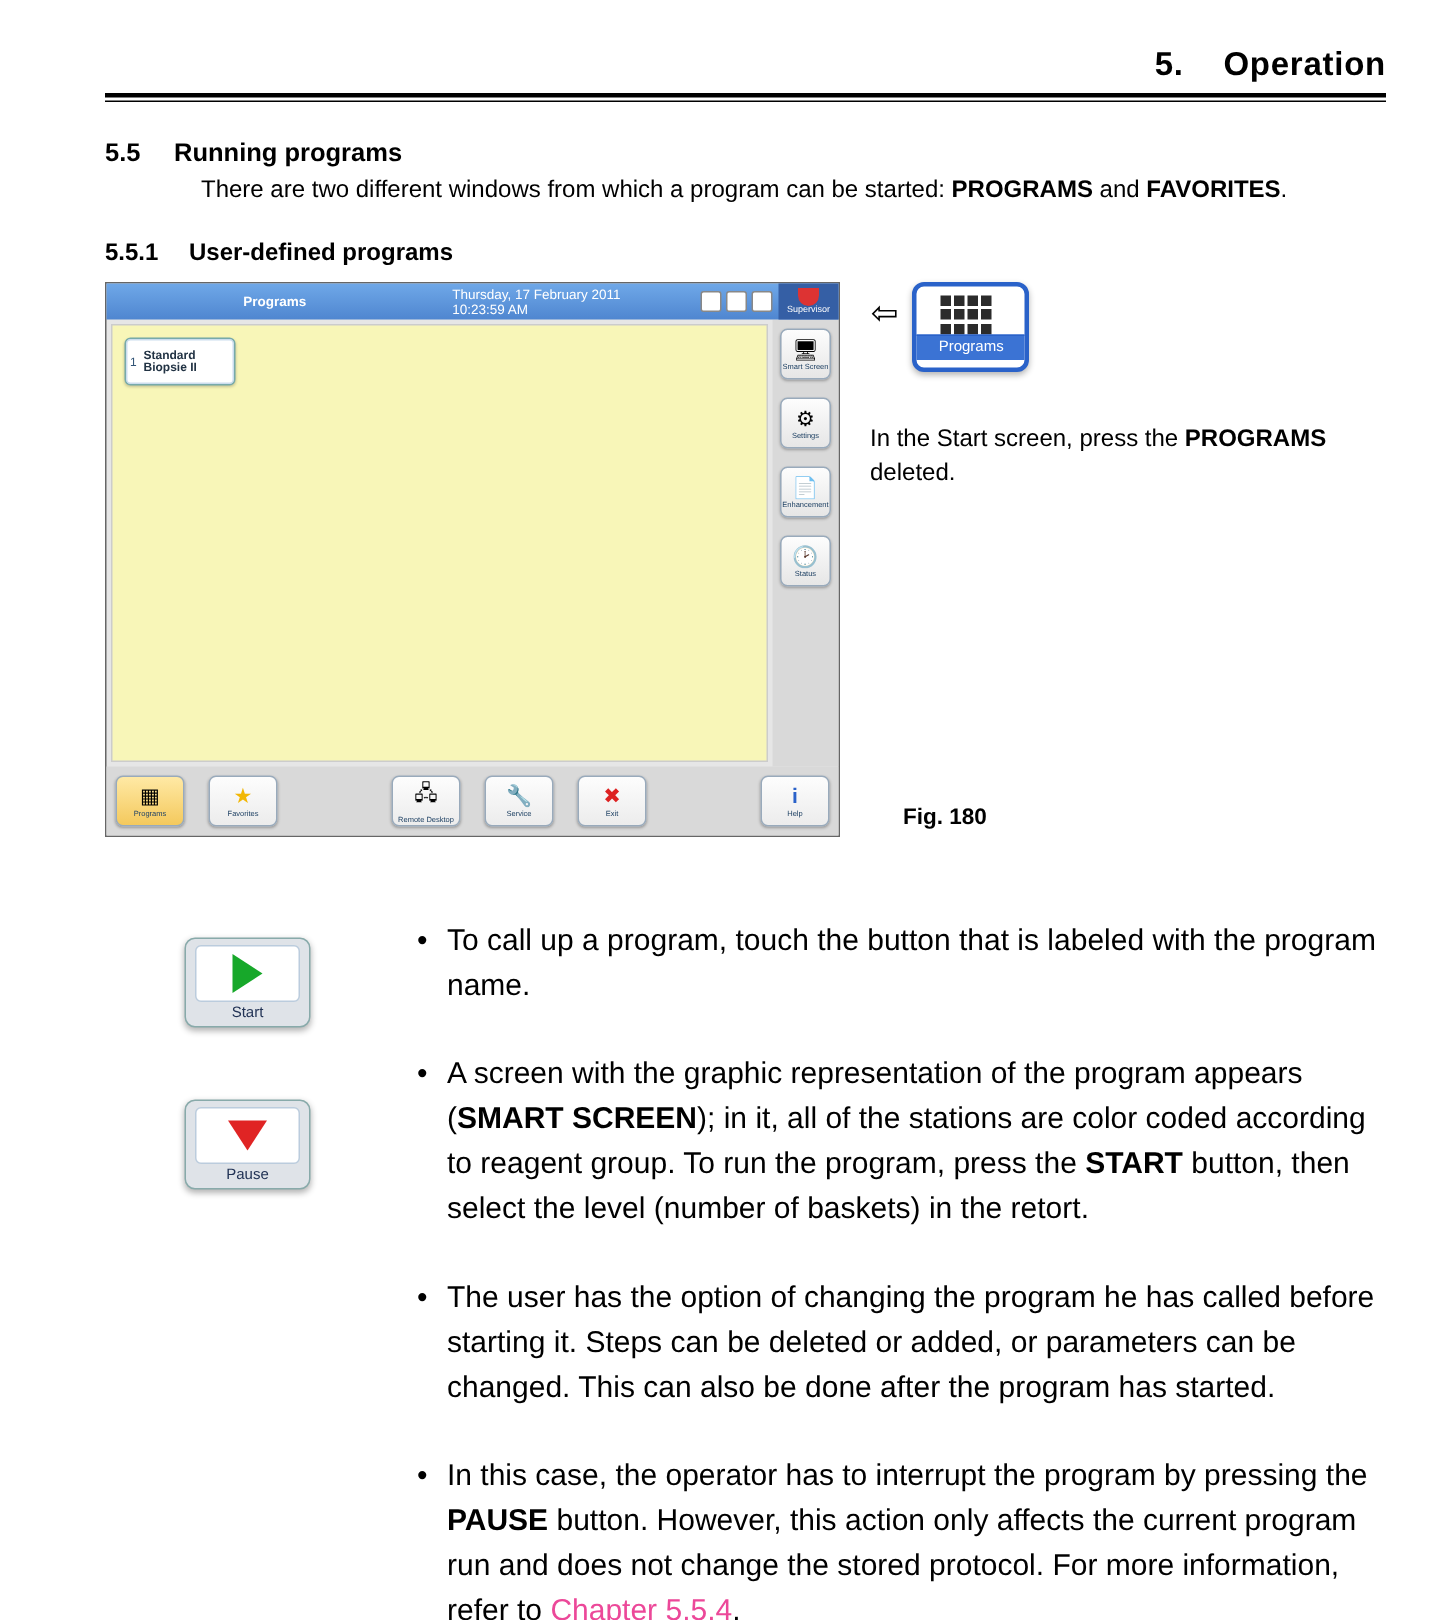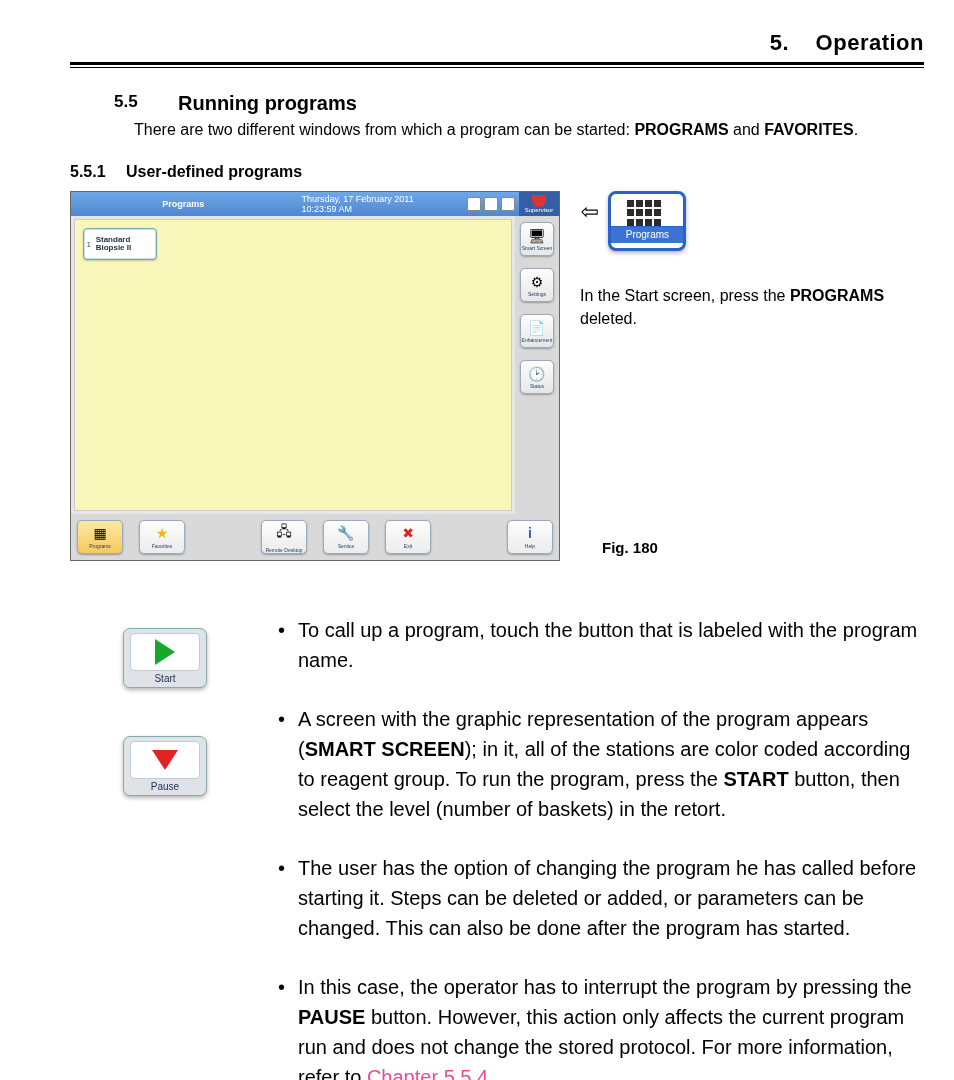--- a/index.html
+++ b/index.html
@@ -25,23 +25,23 @@
     letter-spacing: 0.5px;
   }
   .chapter-underline {
     border-bottom: 3px solid #000;
     margin-bottom: 2px;
   }
   .chapter-thin {
     border-bottom: 1px solid #000;
     margin-bottom: 24px;
   }
-  .sec-row { display: flex; gap: 18px; margin-bottom: 4px; margin-left: 44px; }
+  .sec-row { display: flex; margin-bottom: 4px; }
   .sec-num { font-weight: 700; font-size: 17px; width: 46px; flex: 0 0 46px; }
-  .sec-title { font-weight: 700; font-size: 20px; }
+  .sec-title { font-weight: 700; font-size: 17px; }
   .sec-body { margin-left: 64px; font-size: 16px; line-height: 1.4; margin-bottom: 22px; }
   .subsec-row { display: flex; gap: 10px; margin-bottom: 10px; }
   .subsec-num { font-weight: 700; font-size: 16px; width: 46px; flex: 0 0 46px; }
   .subsec-title { font-weight: 700; font-size: 16px; }
 
   .figure-area {
     display: flex;
     gap: 20px;
     margin-bottom: 6px;
   }

